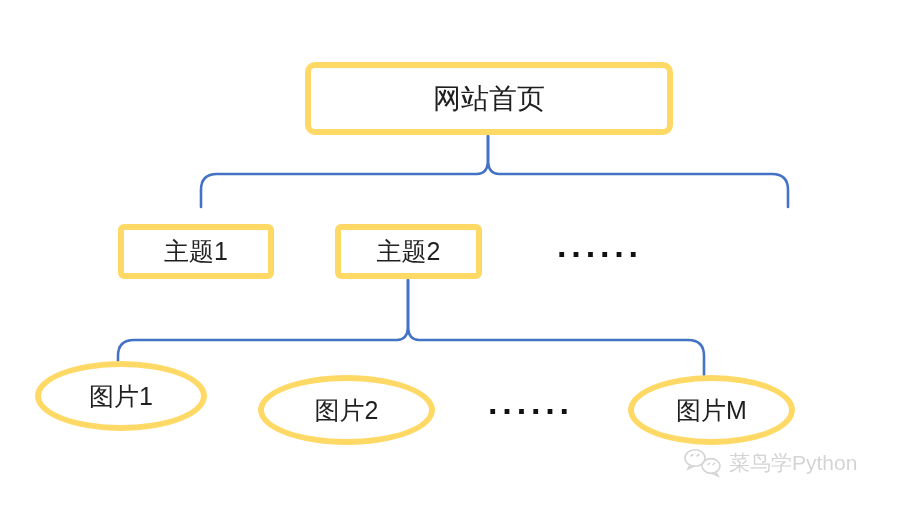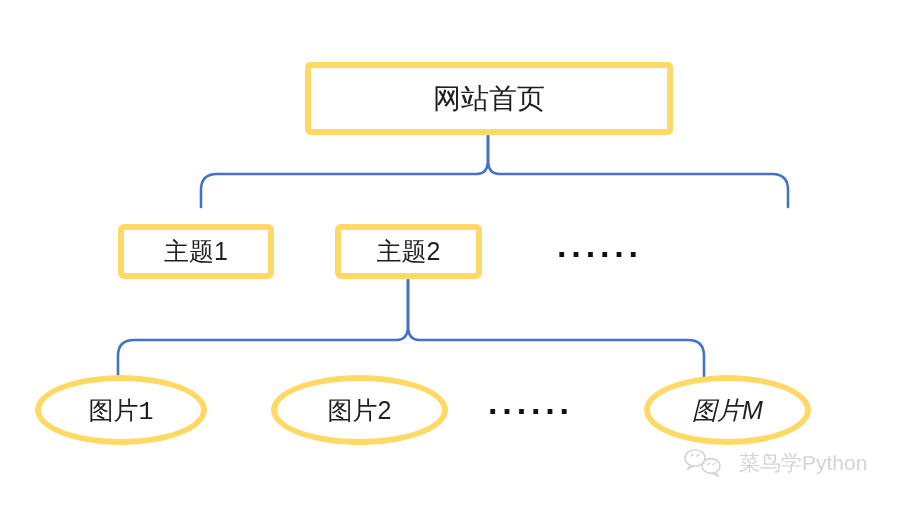--- a/index.html
+++ b/index.html
@@ -35,21 +35,21 @@
     box-sizing: border-box;
     background: #ffffff;
     border: 6px solid #FFD966;
     display: flex;
     align-items: center;
     justify-content: center;
     color: #1f1f1f;
     text-align: center;
   }
   .node.root {
-    border-radius: 5px;
+    border-radius: 10px;
     font-size: 28px;
   }
   .node.topic {
     border-radius: 6px;
     font-size: 25px;
   }
   .node.pic {
     border-radius: 50%;
     font-size: 25px;
   }
@@ -61,21 +61,21 @@
     letter-spacing: 3px;
     line-height: 1;
     white-space: nowrap;
   }
   .watermark {
     position: absolute;
     left: 683px;
     top: 448px;
     display: flex;
     align-items: center;
-    gap: 16px;
+    gap: 6px;
     color: #d4d4d4;
     font-size: 21px;
     text-shadow: 0 1px 0 #ffffff;
     white-space: nowrap;
   }
   .watermark svg {
     display: block;
   }
 </style>
 </head>
@@ -97,28 +97,28 @@
   </div>
 
   <div class="node topic" style="left:118px; top:224px; width:156px; height:55px;">
     <span>主题1</span>
   </div>
   <div class="node topic" style="left:335px; top:224px; width:147px; height:55px;">
     <span>主题2</span>
   </div>
   <div class="ellipsis" style="left:557px; top:237px;">······</div>
 
-  <div class="node pic" style="left:35px; top:375px; width:172px; height:70px;font-family:Liberation Mono, monospace;">
+  <div class="node pic" style="left:35px; top:361px; width:172px; height:70px;">
     <span>图片1</span>
   </div>
-  <div class="node pic" style="left:271px; top:375px; width:177px; height:70px;">
+  <div class="node pic" style="left:258px; top:375px; width:177px; height:70px;">
     <span>图片2</span>
   </div>
   <div class="ellipsis" style="left:488px; top:394px;">······</div>
-  <div class="node pic" style="left:644px; top:375px; width:167px; height:70px;font-style:italic;">
+  <div class="node pic" style="left:628px; top:375px; width:167px; height:70px;">
     <span>图片M</span>
   </div>
 
   <div class="watermark">
     <svg width="40" height="30" viewBox="0 0 40 30" fill="none" stroke="#d4d4d4" stroke-width="1.6" stroke-linecap="round">
       <ellipse cx="12" cy="10" rx="10" ry="8.2"></ellipse>
       <path d="M 7 17 L 5 21 L 11 18"></path>
       <path d="M 8 8 L 10 6.5 M 14 8 L 16 6.5"></path>
       <ellipse cx="28" cy="18" rx="9" ry="7.4"></ellipse>
       <path d="M 33 24.5 L 35 28 L 29 25.3"></path>

